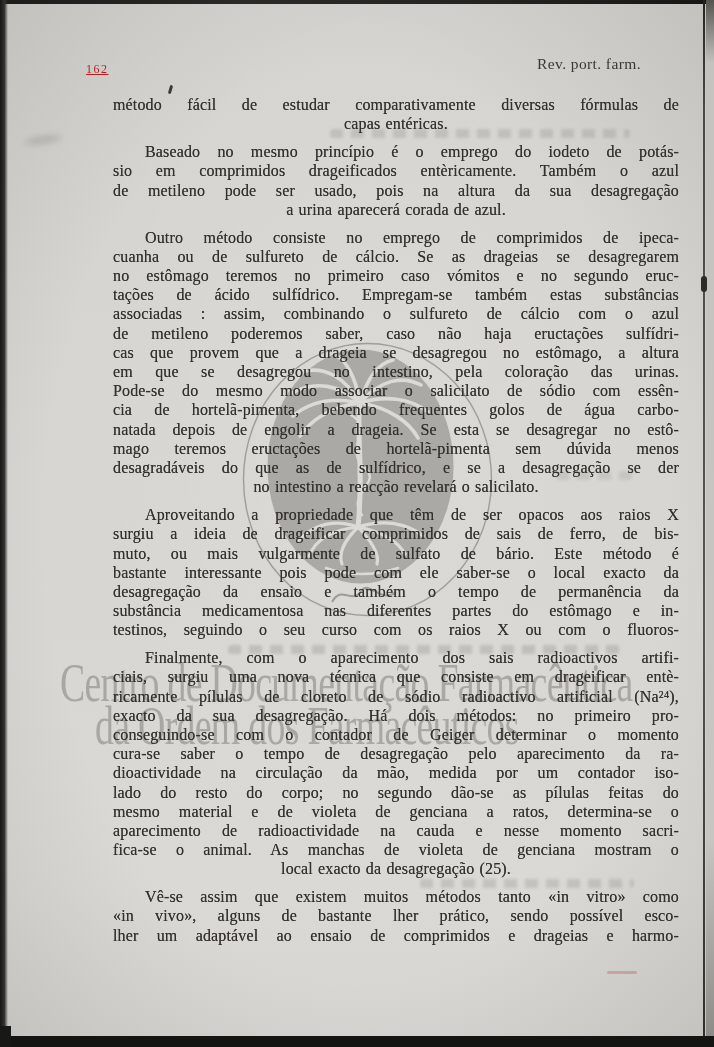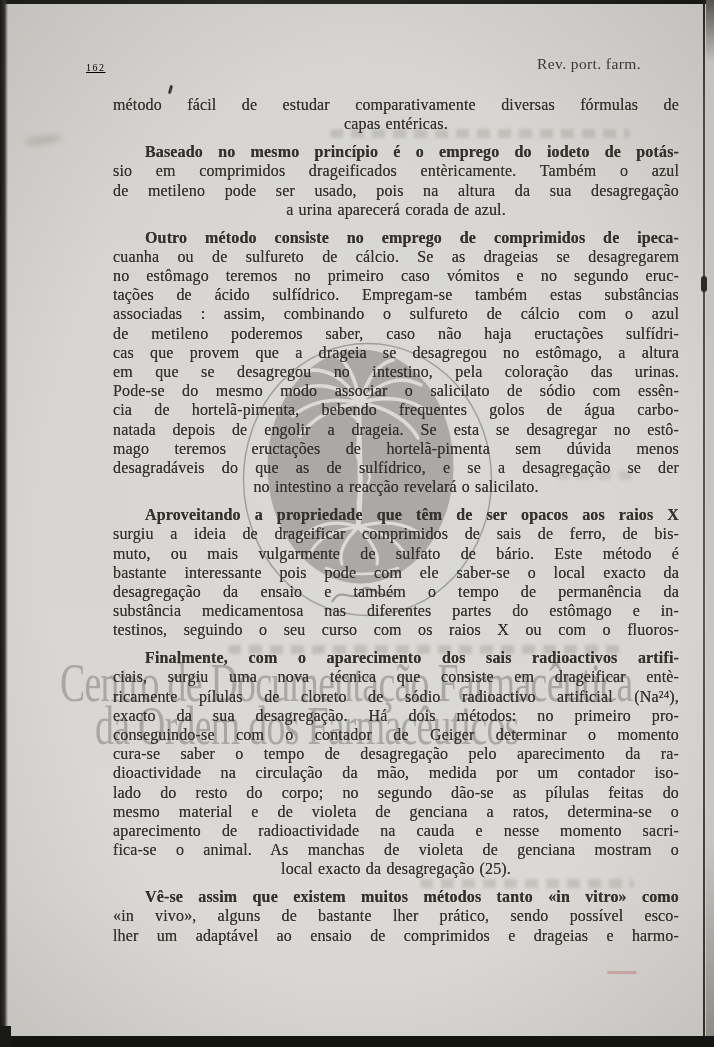--- a/index.html
+++ b/index.html
@@ -32,21 +32,21 @@
   .bleed{
     position:absolute;height:9px;border-radius:4px;opacity:.55;filter:blur(1.6px);
     background:repeating-linear-gradient(90deg, rgba(141,140,134,.55) 0 13px, rgba(141,140,134,0) 13px 21px);
   }
   .bleed.b1{left:330px;top:129px;width:300px;}
   .bleed.b2{left:228px;top:645px;width:392px;opacity:.6;}
   .bleed.b3{left:420px;top:879px;width:214px;}
   .bleed.b4{left:556px;top:471px;width:76px;opacity:.4;}
 
   
-  .page-number{position:absolute;left:86px;top:62px;font-size:10px;letter-spacing:1.5px;color:#000000;text-decoration:underline;}
+  .page-number{position:absolute;left:86px;top:62px;font-size:12px;letter-spacing:1.5px;color:#b91c1c;text-decoration:underline;}
   .journal-title{position:absolute;right:73px;top:55px;font-size:15.5px;color:#3a3833;letter-spacing:.4px;}
 
   
   .seal{position:absolute;left:230px;top:335px;width:280px;height:295px;}
   
   .wm-text{
     position:absolute;white-space:nowrap;color:rgba(124,123,119,.52);
     font-size:54px;line-height:1;transform-origin:left top;letter-spacing:-1px;
   }
   .wm-line1{left:60px;top:656px;transform:scaleX(.70);}
@@ -56,21 +56,21 @@
   
   .text-block{position:absolute;left:75px;top:95px;width:566px;color:#33312c;margin-left:38px;}
   .line{
     font-size:16px;line-height:19.2px;height:19.2px;
     text-align:justify;text-align-last:justify;
     letter-spacing:.15px;word-spacing:1px;
     text-shadow:0 0 .5px rgba(52,50,44,.75);
     white-space:normal;overflow:visible;
   }
   .line.last{text-align:center;text-align-last:auto;}
-  .line.indent{text-indent:32px;font-weight:bold;}
+  .line.indent{text-indent:32px;}
   .line.para-gap{margin-top:8.8px;}
 </style>
 </head>
 <body>
 
 <div id="stage">
 
   <div class="paper"></div>
 
   <div class="bleed b1"></div>

